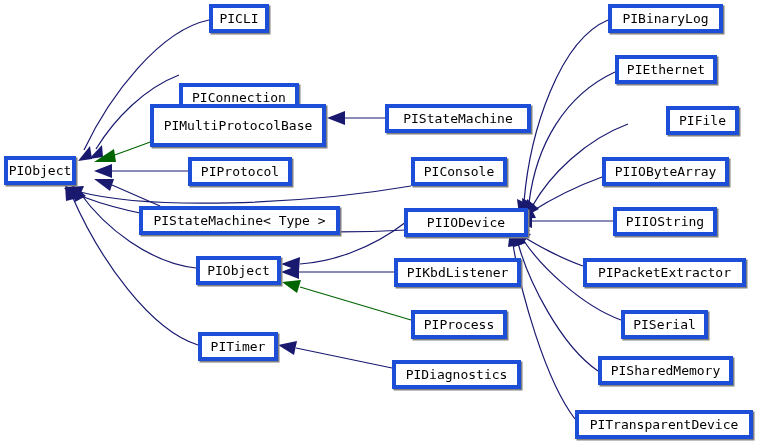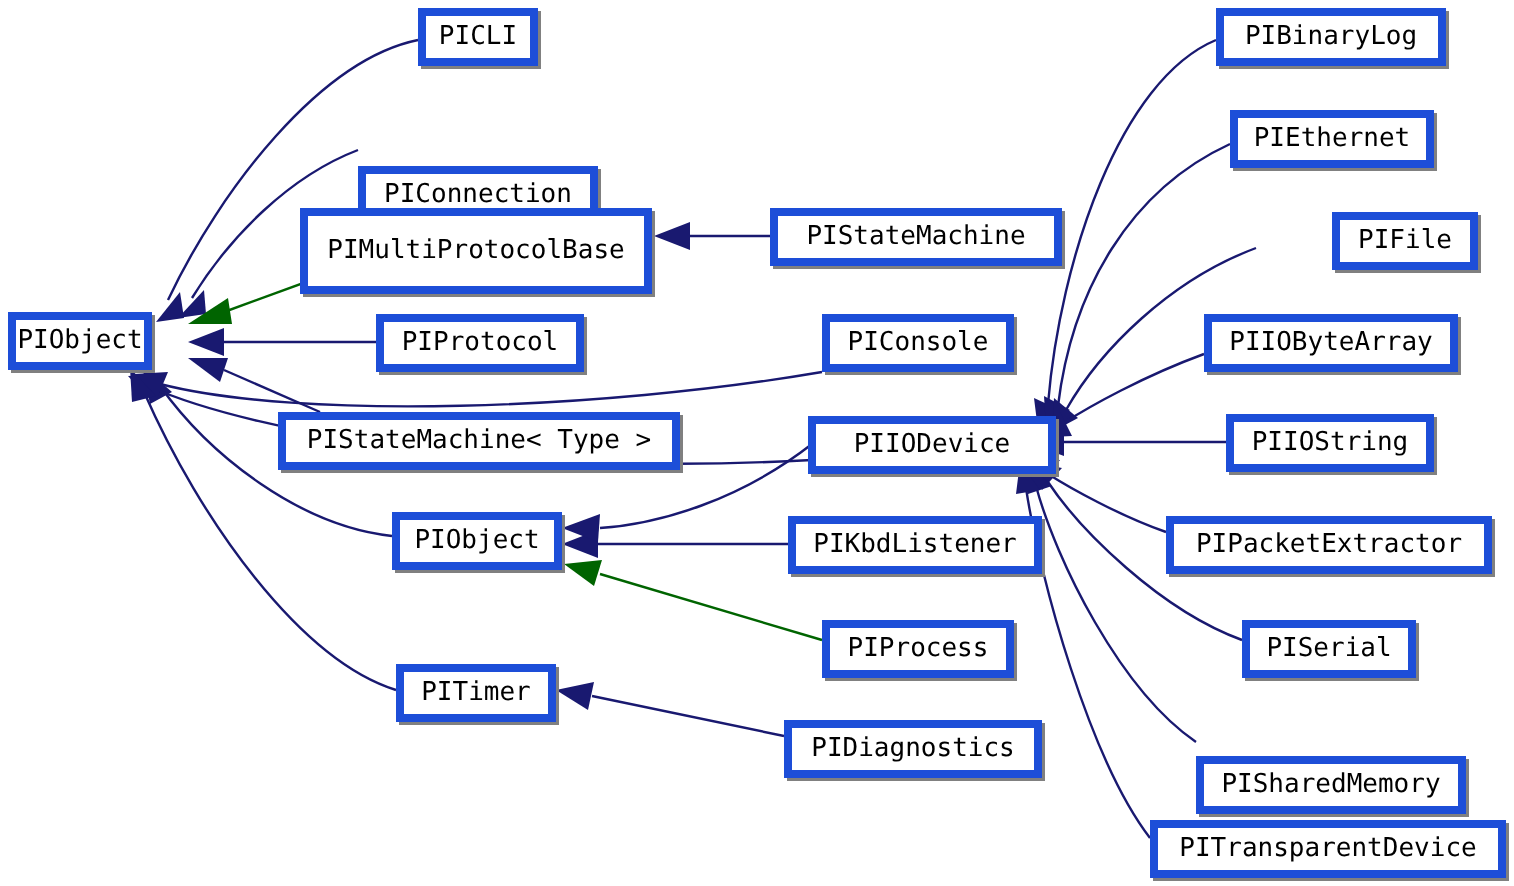--- a/index.html
+++ b/index.html
@@ -196,17 +196,17 @@
       <div class="node-box" style="left: 394px; top: 258px; width: 127px; height: 29px;">PIKbdListener</div>
       <div class="node-box" style="left: 411px; top: 310px; width: 96px; height: 29px;">PIProcess</div>
       <div class="node-box" style="left: 392px; top: 360px; width: 129px; height: 29px;">PIDiagnostics</div>
       <div class="node-box" style="left: 608px; top: 4px; width: 115px; height: 29px; text-align: right;">PIBinaryLog</div>
       <div class="node-box" style="left: 615px; top: 55px; width: 102px; height: 29px;">PIEthernet</div>
       <div class="node-box" style="left: 666px; top: 106px; width: 73px; height: 29px;">PIFile</div>
       <div class="node-box" style="left: 602px; top: 157px; width: 127px; height: 29px;">PIIOByteArray</div>
       <div class="node-box" style="left: 613px; top: 207px; width: 104px; height: 29px;">PIIOString</div>
       <div class="node-box" style="left: 583px; top: 258px; width: 163px; height: 29px;">PIPacketExtractor</div>
       <div class="node-box" style="left: 621px; top: 310px; width: 87px; height: 29px;">PISerial</div>
-      <div class="node-box" style="left: 598px; top: 378px; width: 135px; height: 29px;">PISharedMemory</div>
+      <div class="node-box" style="left: 598px; top: 356px; width: 135px; height: 29px;">PISharedMemory</div>
       <div class="node-box" style="left: 575px; top: 410px; width: 178px; height: 29px;">PITransparentDevice</div>
     </div>
 
 </div>
 
 </body></html>

